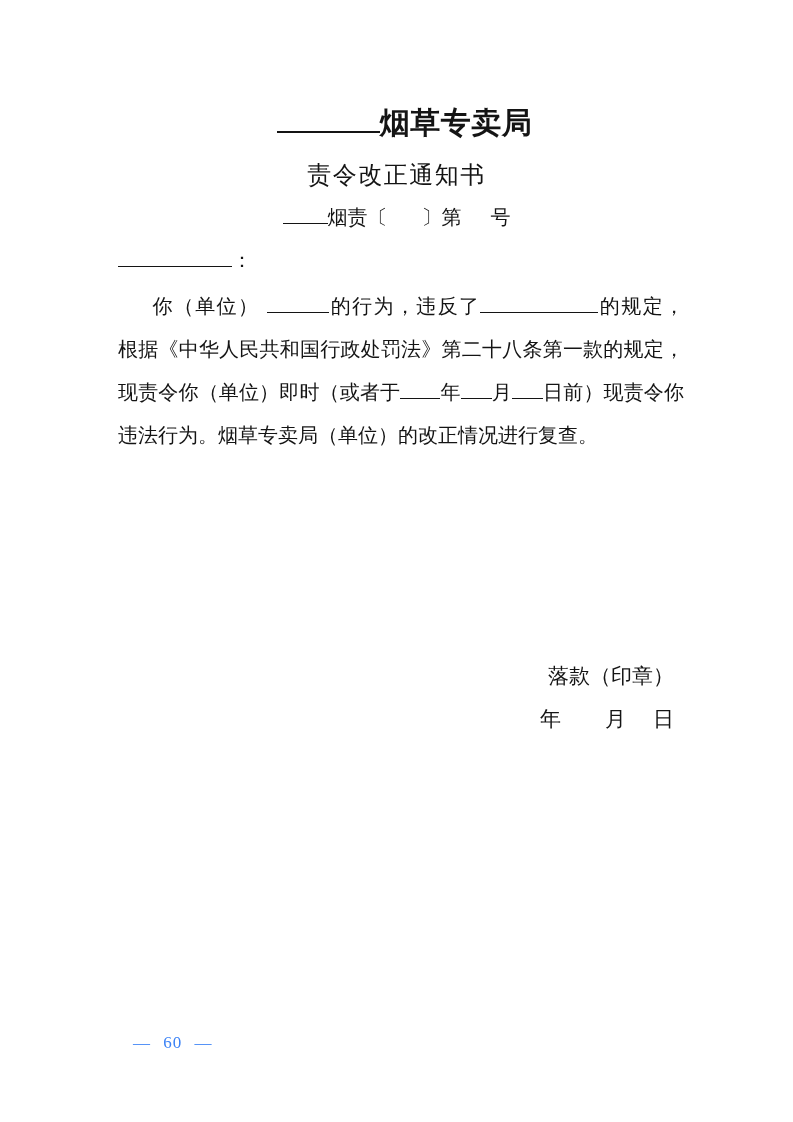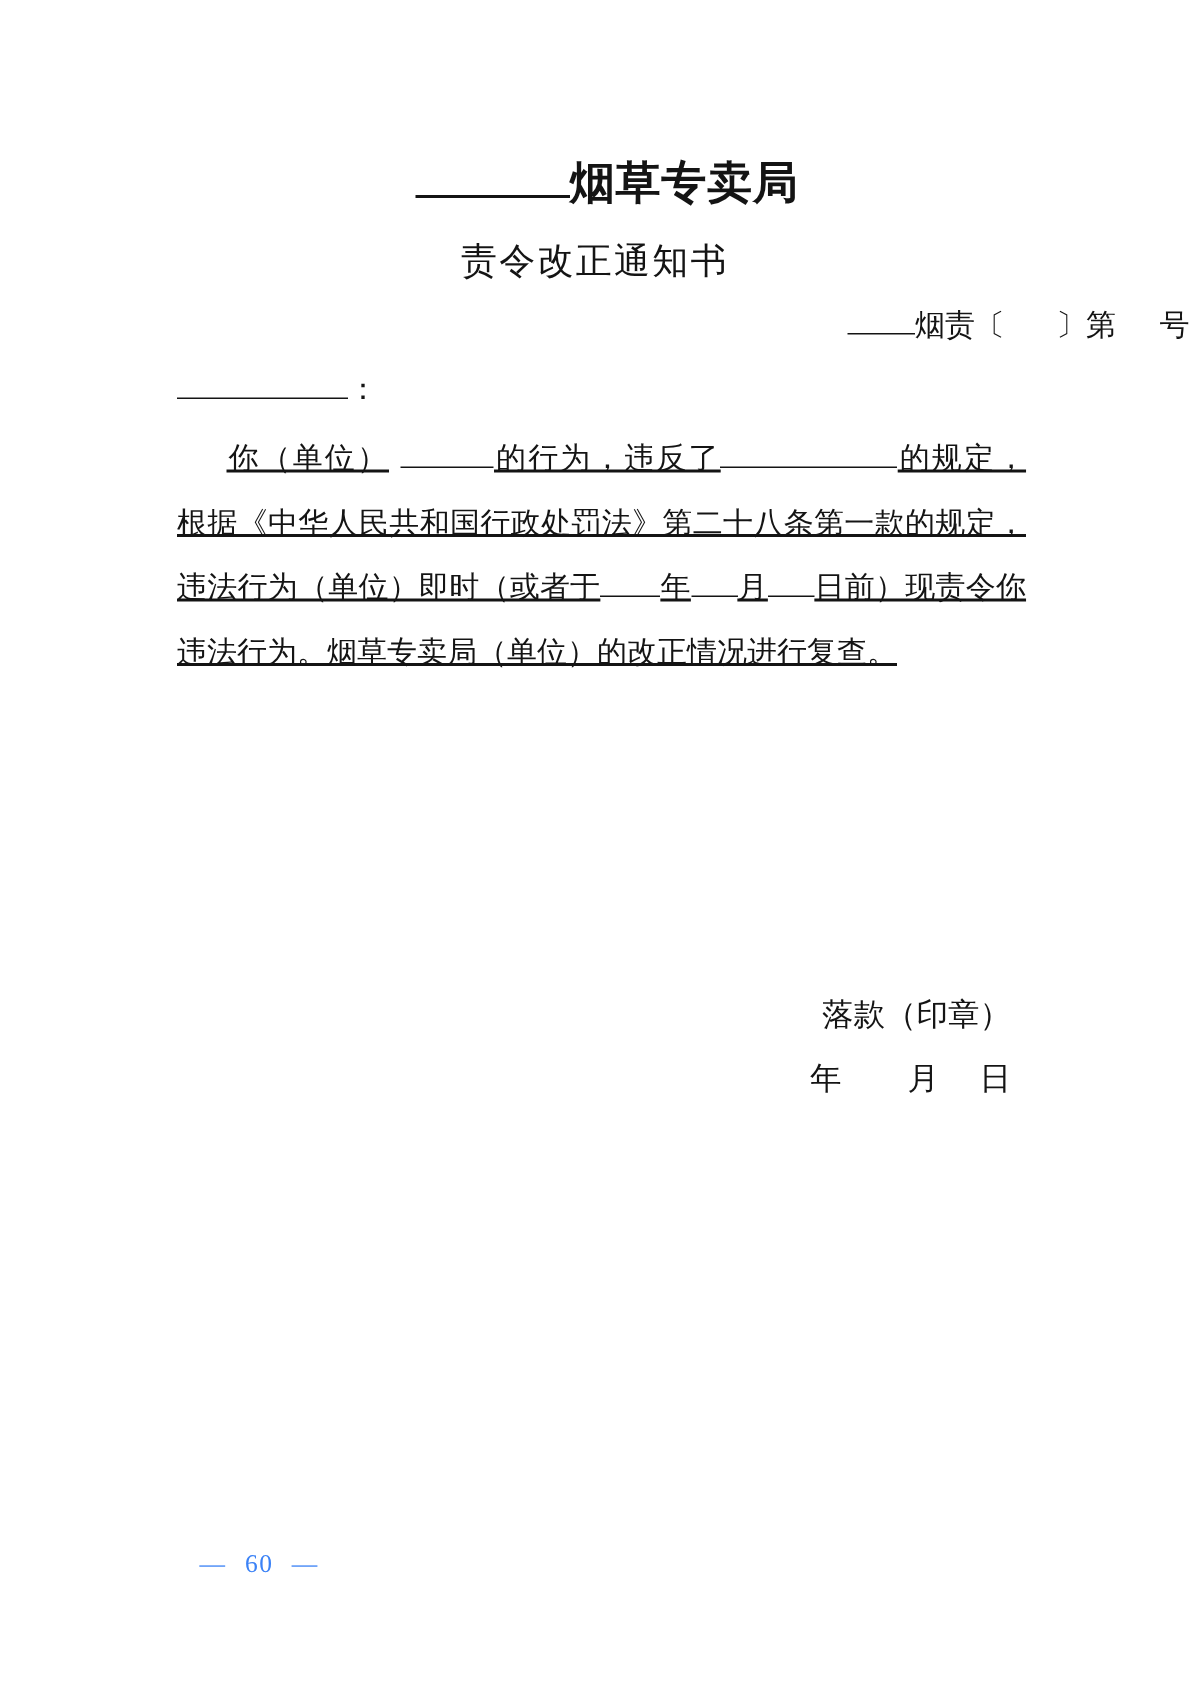--- a/index.html
+++ b/index.html
@@ -29,42 +29,41 @@
     text-align: center;
     font-family: "Liberation Sans", "DejaVu Sans", sans-serif;
     font-weight: 400;
     font-size: 24px;
     letter-spacing: 1.5px;
     line-height: 38px;
   }
 
   .doc-number {
     top: 199px; left: 0; right: 0;
-    text-align: right;
+    text-align: center;
     font-size: 20px;
     line-height: 36px;
   }
 
   .salutation {
     top: 243px; left: 118px;
     font-size: 20px;
     line-height: 34px;
   }
 
   .body-block {
     top: 285px; left: 118px;
     width: 566px;
     font-size: 20px;
   }
   .body-block .line {
     height: 43px;
     line-height: 43px;
     text-align: justify;
     text-align-last: justify;
-    text-decoration: underline;
   }
   .body-block .line.no-justify {
     text-align: left;
     text-align-last: left;
   }
 
   .signature {
     top: 655px; right: 119px;
     text-align: right;
     font-size: 21px;
@@ -99,21 +98,21 @@
 
   <div class="abs subtitle">责令改正通知书</div>
 
   <div class="abs doc-number"><span class="blank" style="width: 45px;"></span><span class="run">烟责〔</span><span class="gap" style="width: 34px;"></span><span class="run">〕第</span><span class="gap" style="width: 29px;"></span><span class="run">号</span></div>
 
   <div class="abs salutation"><span class="blank" style="width: 114px;"></span><span class="run">：</span></div>
 
   <div class="abs body-block">
     <div class="line"><span class="gap" style="width: 33px;"></span><span class="run">你（单位）</span><span class="gap" style="width: 8px;"></span><span class="blank" style="width: 62px;"></span><span class="run">的行为，违反了</span><span class="blank" style="width: 118px;"></span><span class="run">的规定，</span></div>
     <div class="line"><span class="run">根据《中华人民共和国行政处罚法》第二十八条第一款的规定，</span></div>
-    <div class="line"><span class="run">违法行为（单位）即时（或者于</span><span class="blank" style="width: 40px;"></span><span class="run">年</span><span class="blank" style="width: 31px;"></span><span class="run">月</span><span class="blank" style="width: 31px;"></span><span class="run">日前）现责令你</span></div>
+    <div class="line"><span class="run">现责令你（单位）即时（或者于</span><span class="blank" style="width: 40px;"></span><span class="run">年</span><span class="blank" style="width: 31px;"></span><span class="run">月</span><span class="blank" style="width: 31px;"></span><span class="run">日前）现责令你</span></div>
     <div class="line no-justify"><span class="run">违法行为。烟草专卖局（单位）的改正情况进行复查。</span></div>
   </div>
 
   <div class="abs signature">
     <div>落款（印章）</div>
     <div><span class="run">年</span><span class="gap" style="width: 44px;"></span><span class="run">月</span><span class="gap" style="width: 27px;"></span><span class="run">日</span></div>
   </div>
 
   <div class="abs page-number">— 60 —</div>
 

